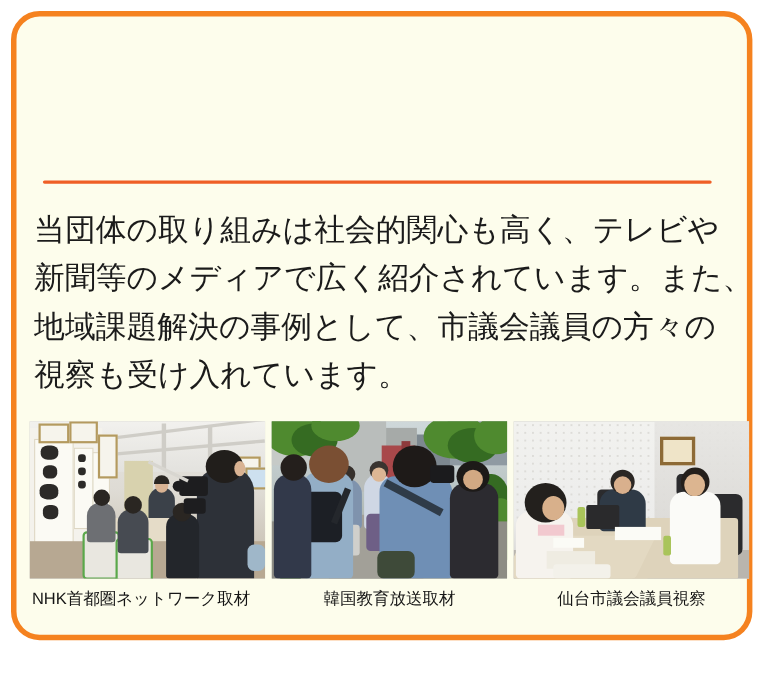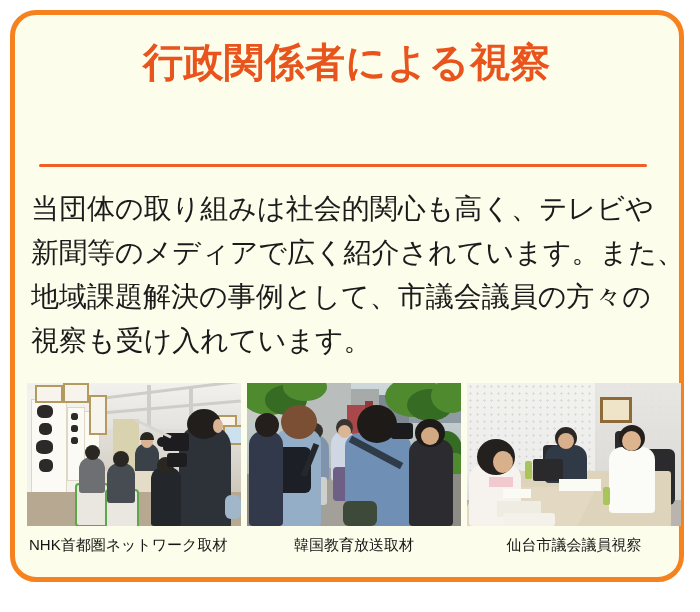--- a/index.html
+++ b/index.html
@@ -142,21 +142,20 @@
   .p3-paper { position:absolute; background:#fbfbf6; }
   .p3-chair { position:absolute; background:#2b2b2d; border-radius:4px; }
   .p3-bottle { position:absolute; width:7px; height:18px; background:#a9c45a; border-radius:2px; }
 </style>
 </head>
 <body>
 
 <div id="card">
 
   <div id="title-block">
-    <span class="title-line">行政関係者による視察</span>
   </div>
 
   <div id="divider"></div>
 
   <div id="body-text">
     <span class="body-line">当団体の取り組みは社会的関心も高く、テレビや</span>
     <span class="body-line">新聞等のメディアで広く紹介されています。また、</span>
     <span class="body-line">地域課題解決の事例として、市議会議員の方々の</span>
     <span class="body-line">視察も受け入れています。</span>
   </div>

